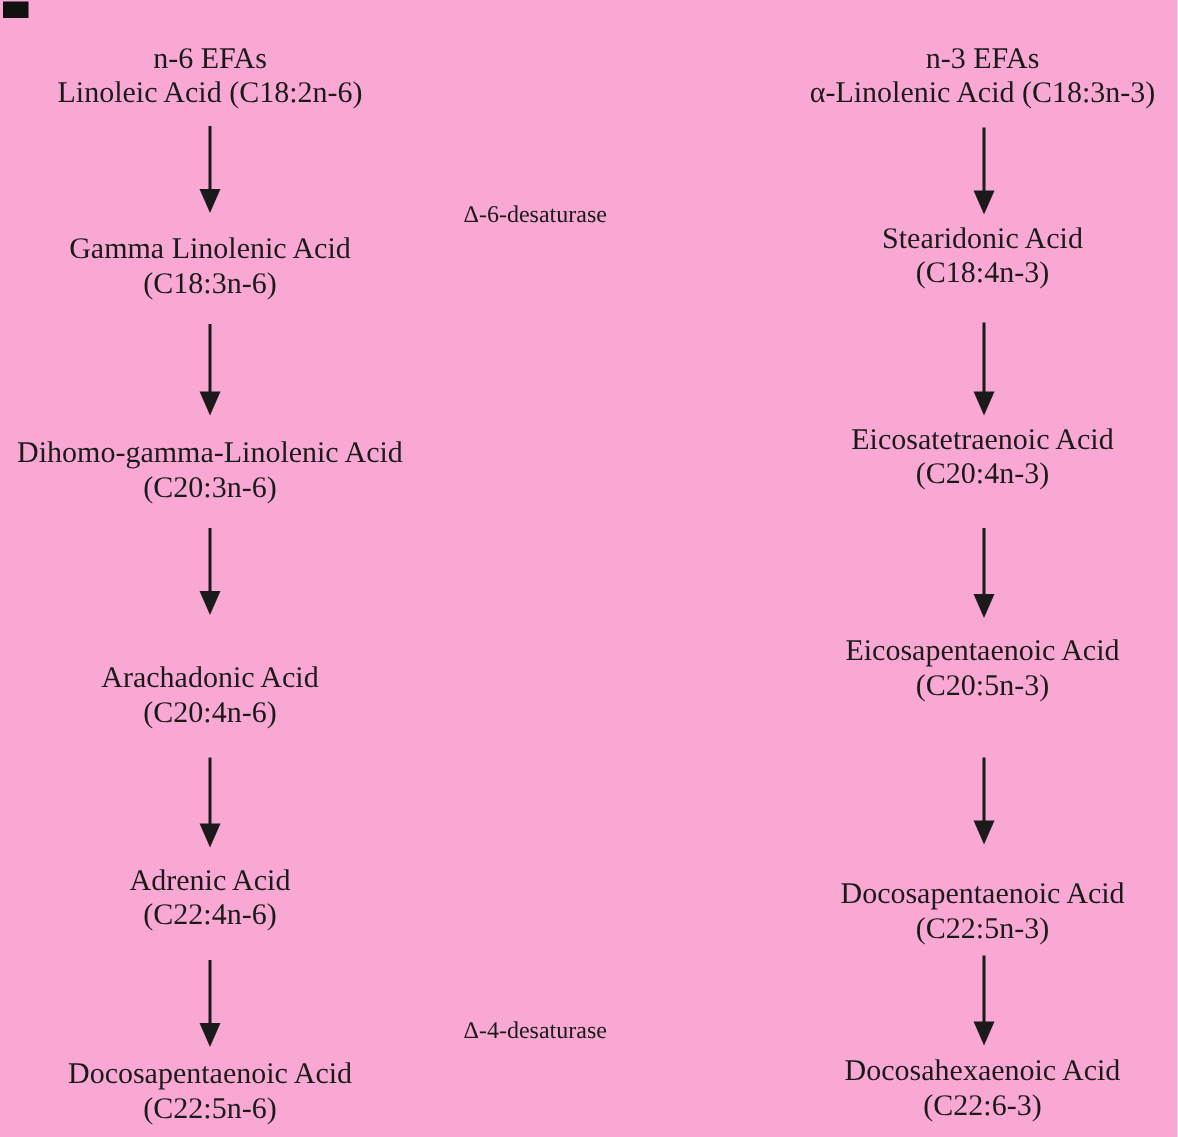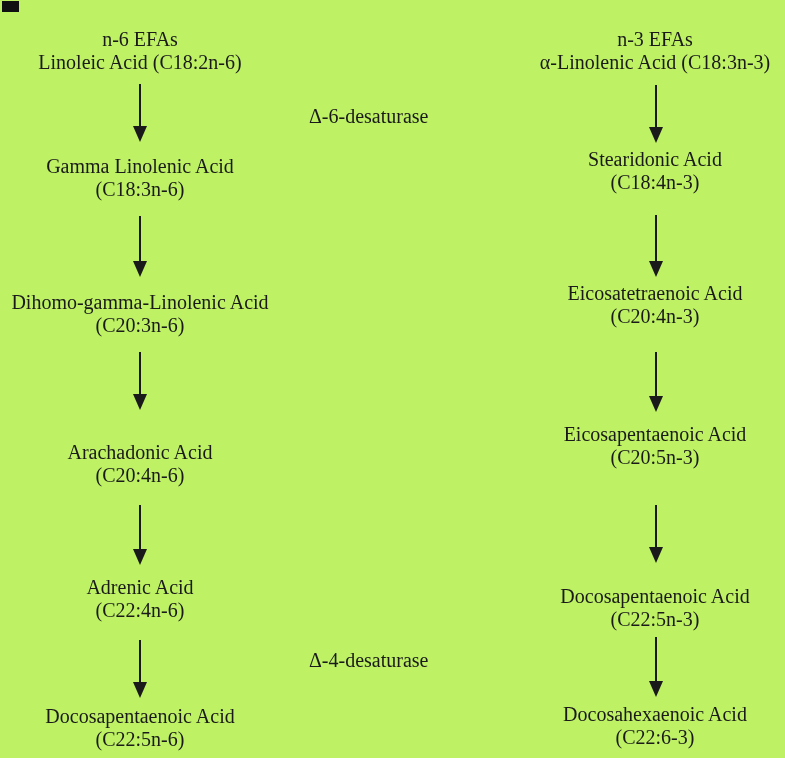--- a/index.html
+++ b/index.html
@@ -4,37 +4,38 @@
 <style>
   html, body {
     margin: 0;
     padding: 0;
     background: #ffffff;
   }
   .canvas {
     position: relative;
     width: 785px;
     height: 758px;
-    background: #bef264;
+    background: #f9a8d4;
     overflow: hidden;
     font-family: "Liberation Serif", "DejaVu Serif", serif;
     color: #1a1a1a;
   }
   .node {
     position: absolute;
     text-align: center;
     font-size: 20px;
     line-height: 23px;
     white-space: nowrap;
   }
   .enzyme {
     position: absolute;
-    font-size: 20px;
+    font-size: 16px;
     line-height: 24px;
     white-space: nowrap;
+    margin-top: 28px;
   }
   .arrow {
     position: absolute;
     width: 14px;
   }
   .arrow-shaft {
     position: absolute;
     left: 6px;
     top: 0;
     width: 2px;

